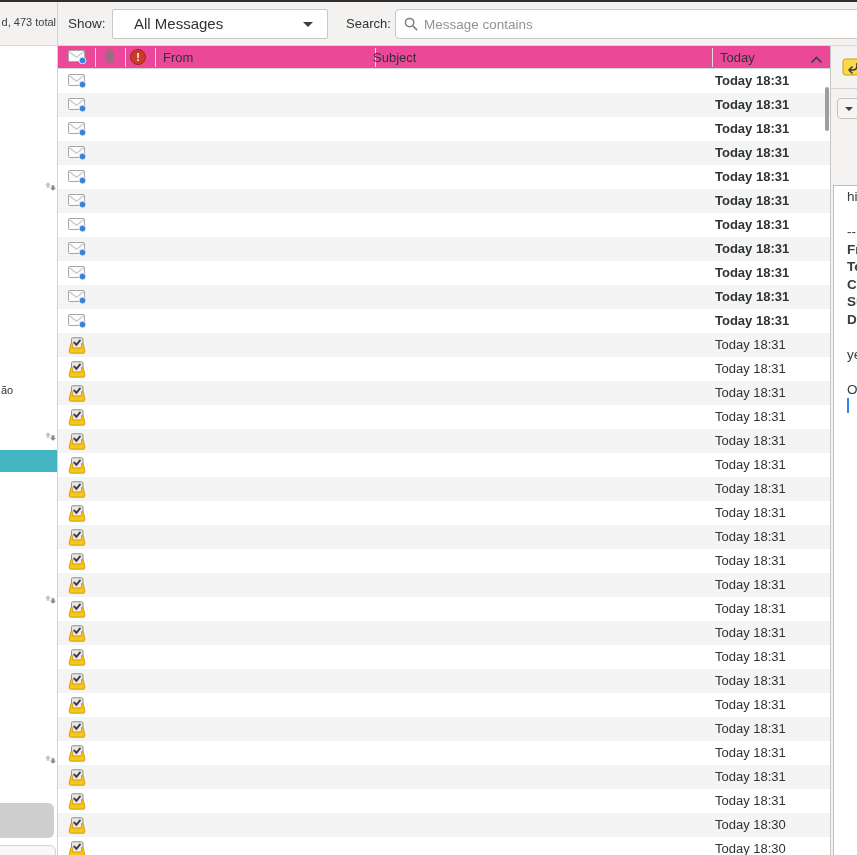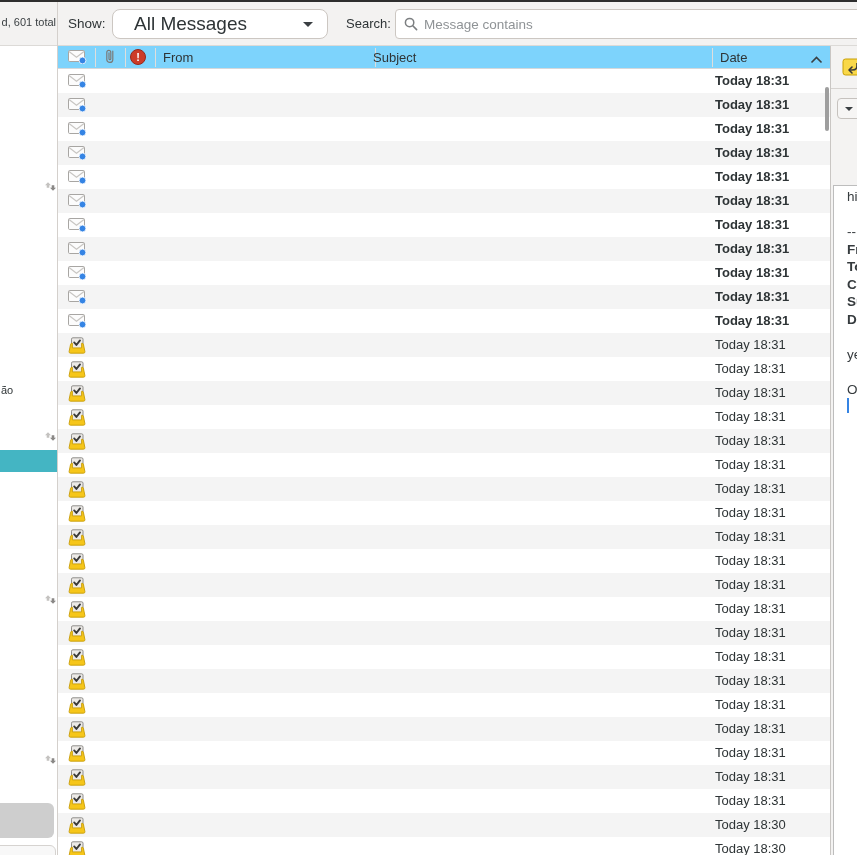--- a/index.html
+++ b/index.html
@@ -9,21 +9,21 @@
 
   
   .top-border { left:0; top:0; width:857px; height:2px; background:#2e2e2e; }
 
   
   .toolbar { left:0; top:2px; width:857px; height:44px; background:#f3f2f1;
     border-bottom:1px solid #dcdad7; }
   .status-text { left:0; top:16px; width:56px; font-size:11px; text-align:right; color:#3a3f42; }
   .show-label { left:68px; top:16px; font-size:13.5px; }
   .filter-dropdown { left:112px; top:9px; width:216px; height:30px; background:#fff;
-    border:1px solid #ccc7c2; border-radius:8px; font-size:19px;
+    border:1px solid #ccc7c2; border-radius:2px; font-size:15px;
     line-height:28px; padding-left:21px; cursor:default; }
   .filter-dropdown .caret-down { position:absolute; right:14px; top:12px; width:0; height:0;
     border-left:5px solid transparent; border-right:5px solid transparent;
     border-top:5px solid #3a3f42; }
   .search-label { left:346px; top:16px; font-size:13px; }
   .search-entry { left:395px; top:9px; width:470px; height:30px; background:#fff;
     border:1px solid #ccc7c2; border-radius:4px; font-size:13.5px;
     font-family:"Liberation Sans", sans-serif; padding:0 6px 0 28px; color:#2e3436; outline:none; }
   .search-entry::placeholder { color:#8f9396; }
   .search-icon { left:404px; top:17px; }
@@ -32,21 +32,21 @@
   .sidebar-divider { left:57px; top:2px; width:1px; height:853px; background:#d4d0cc; }
   .folder-item-fragment { left:1px; top:385px; font-size:11px; }
   .selected-folder { left:0; top:450px; width:57px; height:22px; background:#44b5c3; }
   .handle { left:43px; width:15px; height:15px; }
   .switcher-active { left:-8px; top:803px; width:62px; height:35px; background:#cecece;
     border-radius:6px; }
   .switcher-next { left:-8px; top:845px; width:64px; height:30px; background:#f8f8f8;
     border:1px solid #d6d3d0; border-radius:6px; }
 
   
-  .col-header { left:58px; top:46px; width:772px; height:23px; background:#7dd3fc;
+  .col-header { left:58px; top:46px; width:772px; height:23px; background:#ec4899;
     border-bottom:1px solid #d4d8db; font-size:13px; }
   .col-sep { position:absolute; top:2px; width:1px; height:19px; background:#e0dedc; }
   .hicon { position:absolute; top:3px; }
   .hlabel { position:absolute; top:4px; }
   .imp-circle { position:absolute; left:72px; top:3px; width:16px; height:16px;
     border-radius:50%; background:#cc3b28; border:1px solid #96281a; }
   .imp-circle::after { content:"!"; position:absolute; left:0; right:0; top:1px;
     text-align:center; color:#fff; font-weight:bold; font-size:11px; line-height:13px; }
   .sort-chevron { position:absolute; left:752px; top:6px; }
 
@@ -75,21 +75,21 @@
   .cline { height:17.5px; font-size:13.5px; white-space:nowrap; color:#363b3e; }
   .cline.b { font-weight:bold; }
   .text-caret { left:847px; top:398px; width:2px; height:15px; background:#3584e4; }
 </style>
 </head>
 <body>
 
 <div class="abs top-border"></div>
 
 <div class="abs toolbar"></div>
-<div class="abs status-text">d, 601 total</div>
+<div class="abs status-text">d, 473 total</div>
 <div class="abs show-label">Show:</div>
 <div class="abs filter-dropdown">
   <span>All Messages</span>
   <span class="caret-down"></span>
 </div>
 <div class="abs search-label">Search:</div>
 <input class="abs search-entry" type="text" placeholder="Message contains" style="">
 <span class="abs search-icon">
   <svg width="14" height="14" viewBox="0 0 14 14">
     <circle cx="5.6" cy="5.6" r="4.2" fill="none" stroke="#7c7f81" stroke-width="1.5"></circle>
@@ -143,21 +143,21 @@
       <path d="M8.8 3.2 v8.2 a3 3 0 0 1 -6 0 V4.4 a2 2 0 0 1 4 0 v6.4 a0.9 0.9 0 0 1 -1.8 0 V4.8" fill="none" stroke="#7a7a78" stroke-width="1.2" stroke-linecap="round"></path>
     </svg>
   </span>
   <span class="col-sep" style="left:67px"></span>
   <span class="imp-circle"></span>
   <span class="col-sep" style="left:97px"></span>
   <span class="hlabel" style="left:105px">From</span>
   <span class="col-sep" style="left:317px"></span>
   <span class="hlabel" style="left:315px">Subject</span>
   <span class="col-sep" style="left:654px"></span>
-  <span class="hlabel" style="left:662px">Date</span>
+  <span class="hlabel" style="left:662px">Today</span>
   <span class="sort-chevron">
     <svg width="13" height="8" viewBox="0 0 13 8">
       <path d="M1.5 6.5 L6.5 1.5 L11.5 6.5" fill="none" stroke="#3a3f42" stroke-width="1.6"></path>
     </svg>
   </span>
 </div>
 
 <div class="abs rows">
     <div class="row unread">
       <span class="micon">

